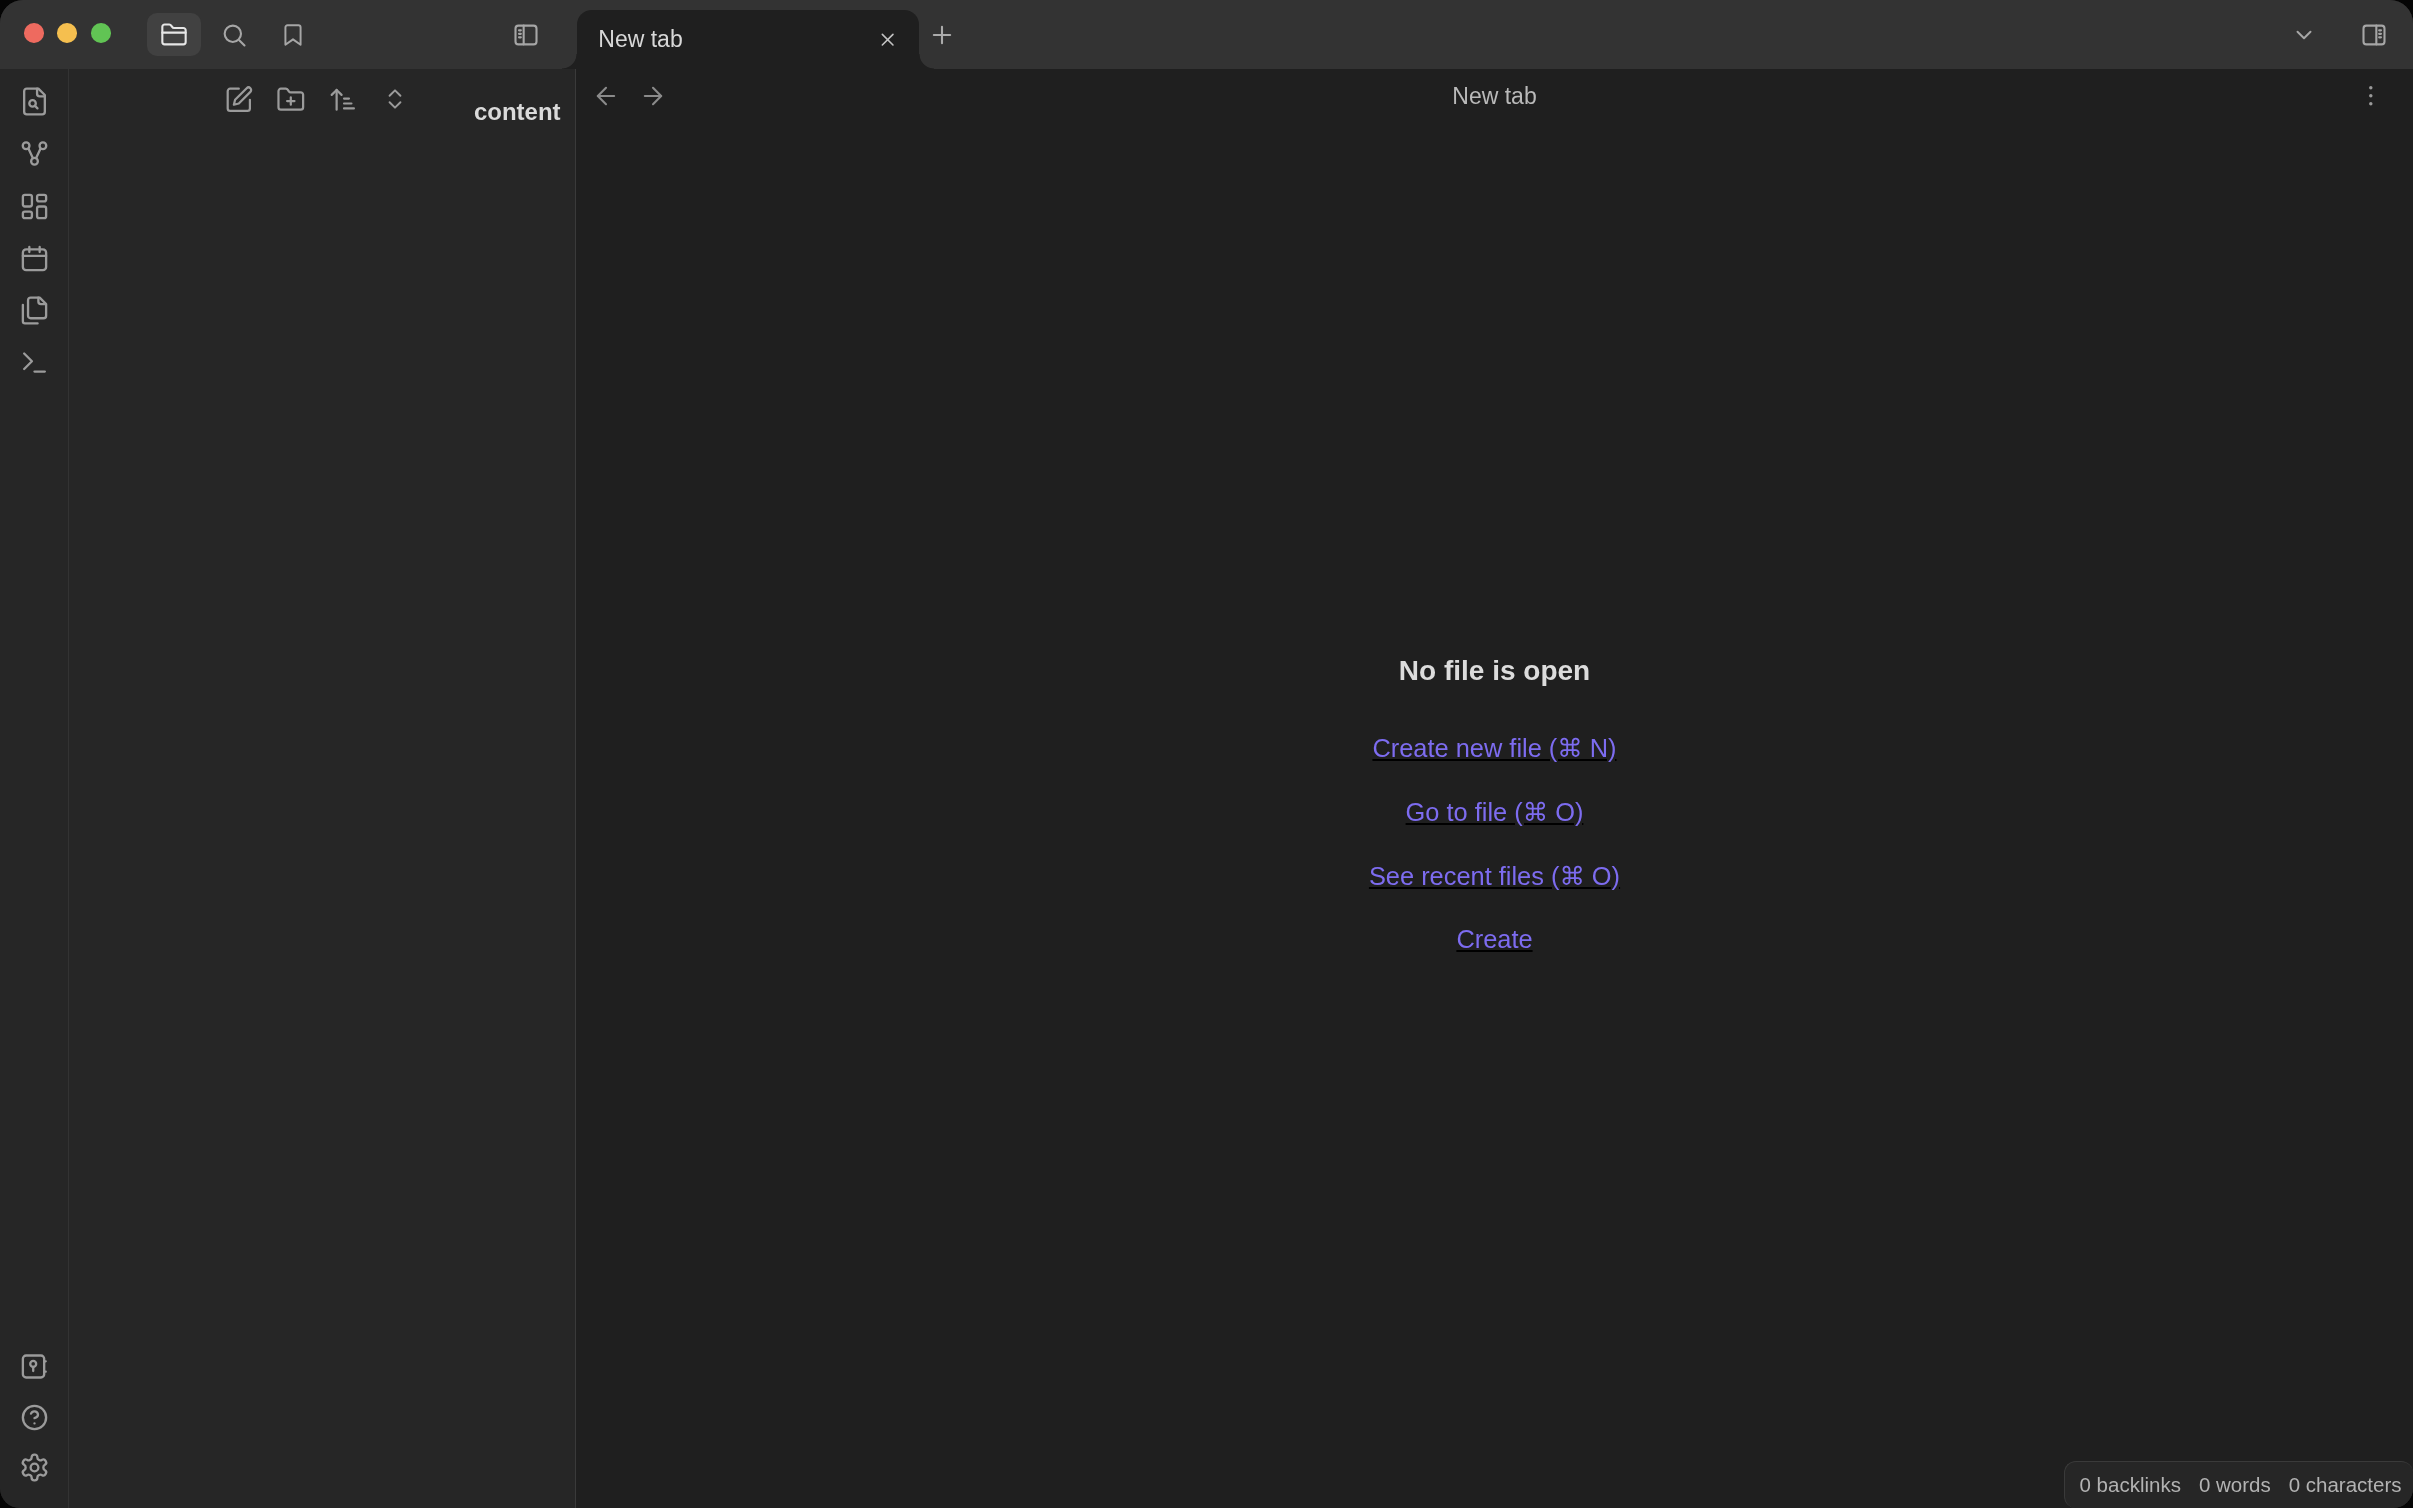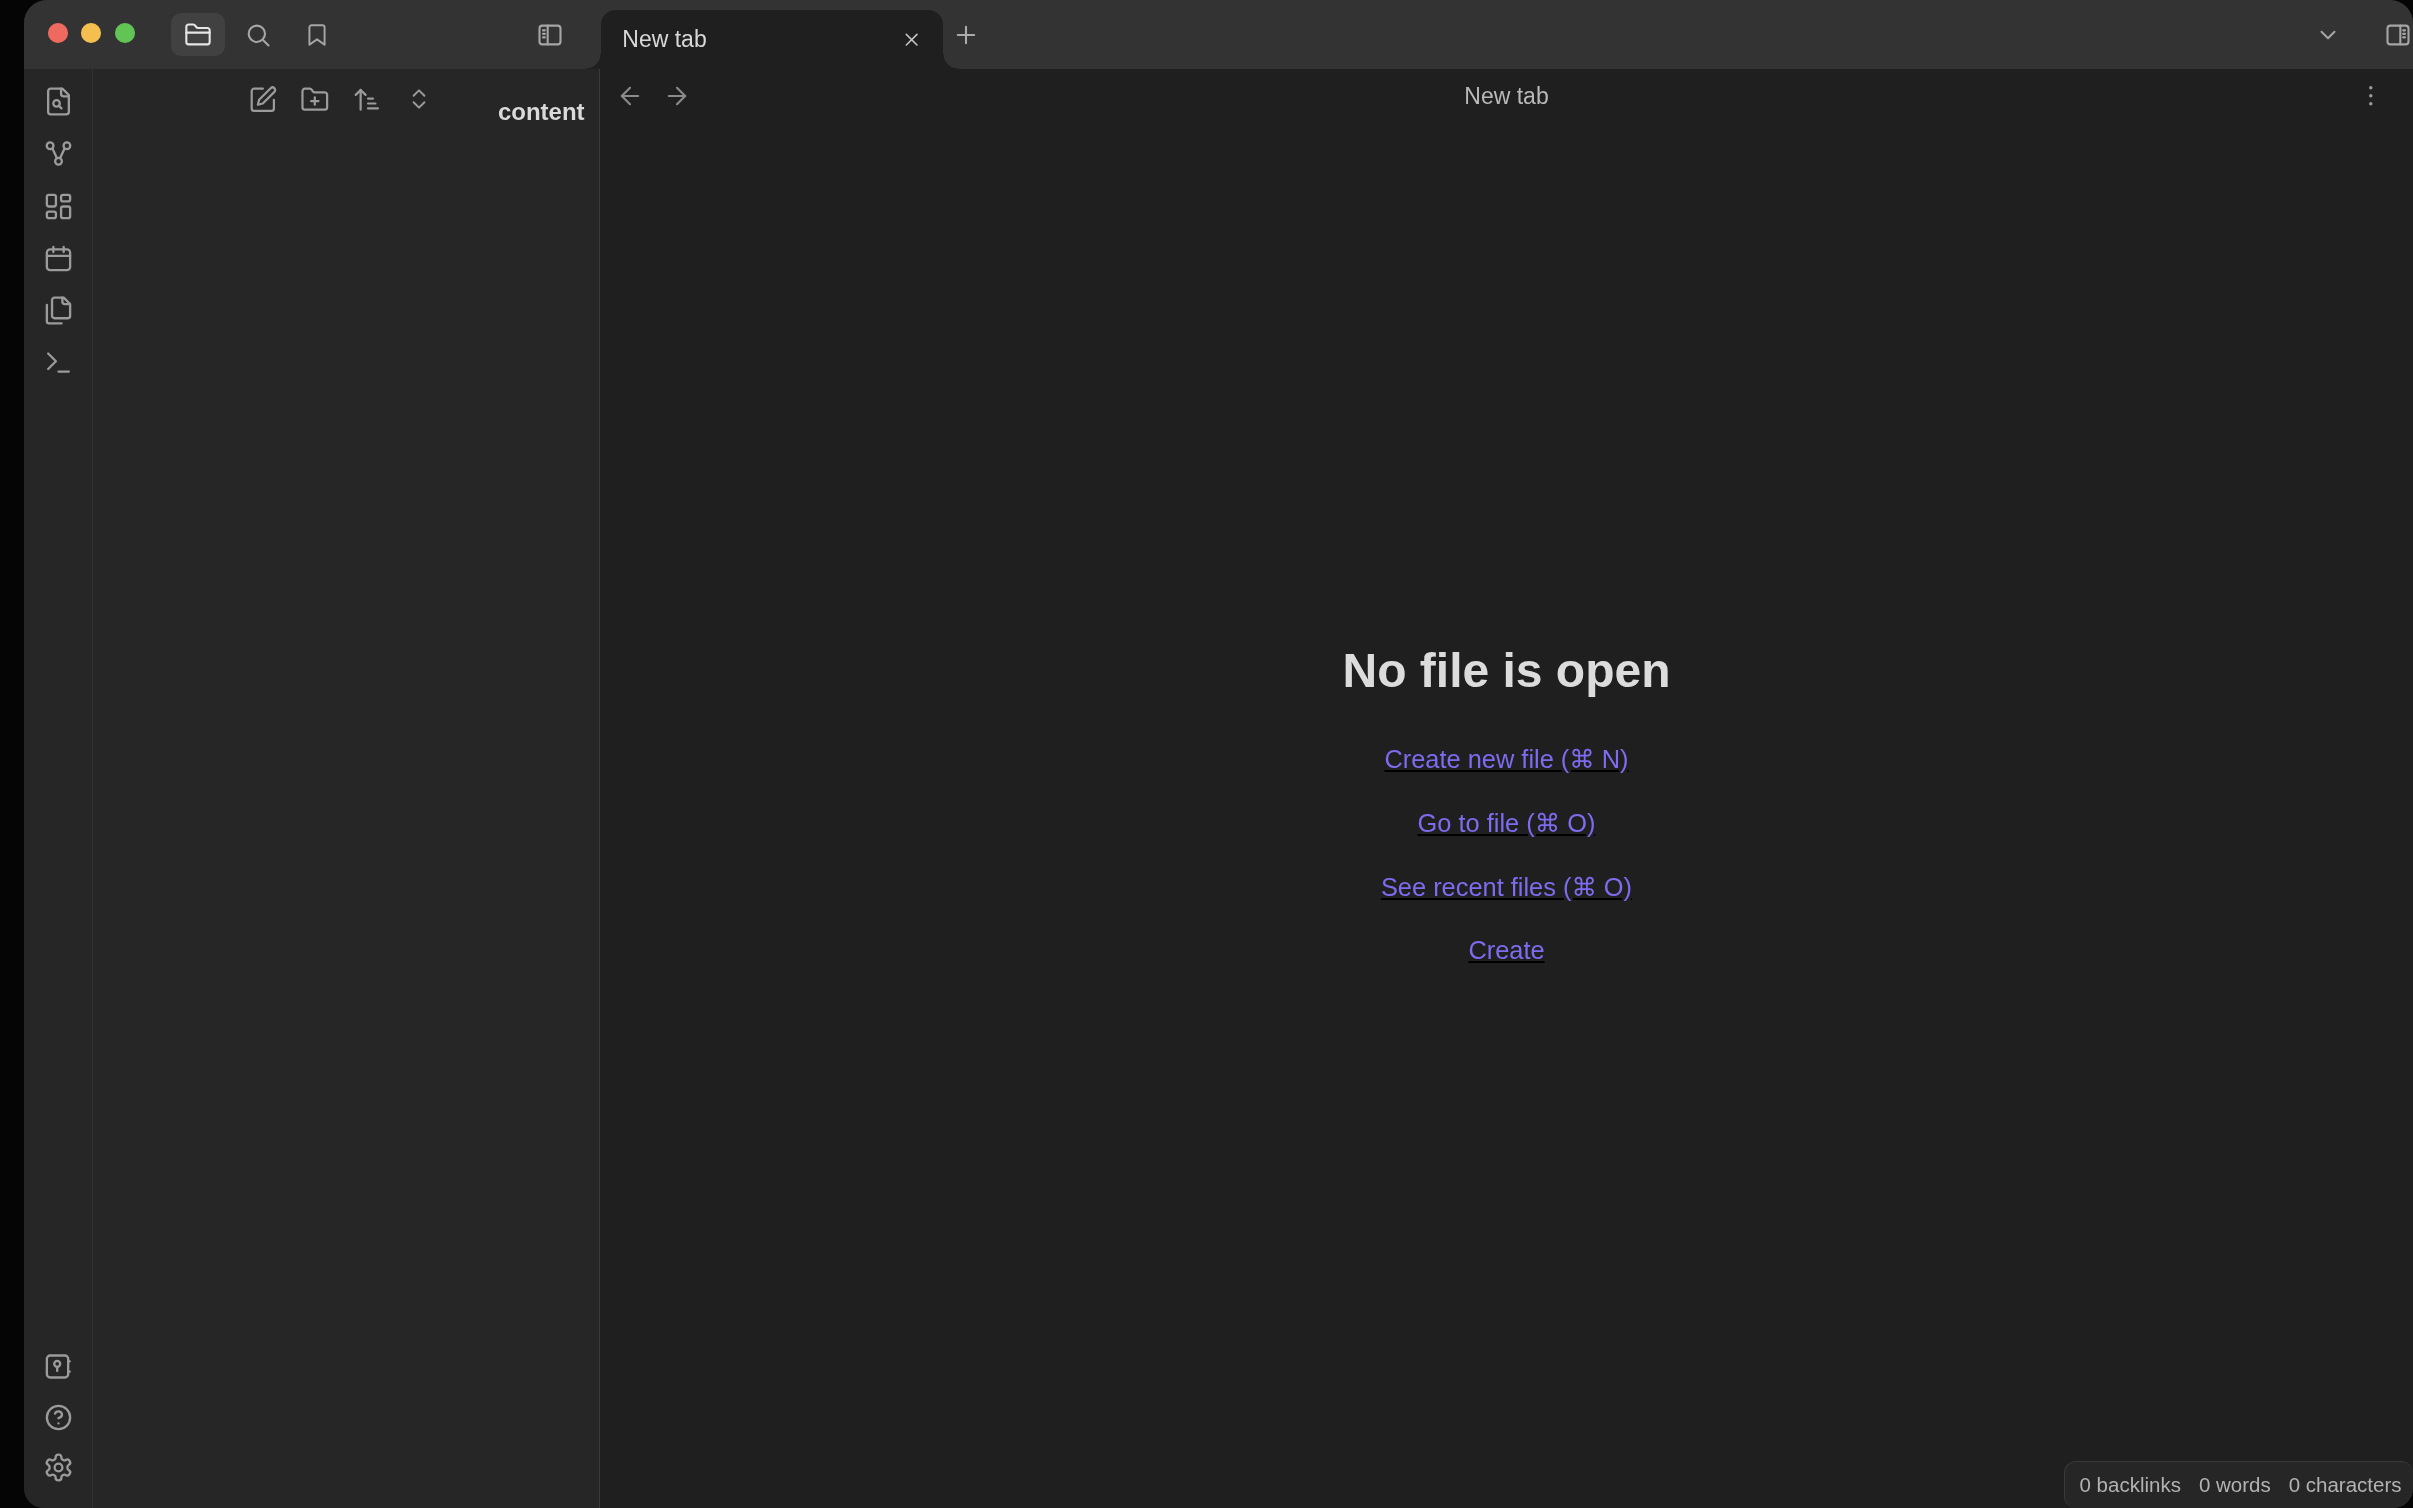--- a/index.html
+++ b/index.html
@@ -1,19 +1,19 @@
 <!DOCTYPE html>
 <html style="font-size:13px"><head>
 <meta charset="utf-8">
 <style>
   * { margin:0; padding:0; box-sizing:border-box; }
   html,body { width:2413px; height:1509px; background:#050505; overflow:hidden;
               font-family:"Liberation Sans", sans-serif; }
   .window { position:absolute; inset:0; background:#1f1f1f; border-radius:23px 23px 19.7px 19.7px;
-            overflow:hidden;margin-left:24px; }
+            overflow:hidden; }
 
   
   .titlebar { position:absolute; top:0; left:0; right:0; height:69px; background:#333333; }
   .traffic { position:absolute; top:23px; width:19.7px; height:19.7px; border-radius:50%; cursor:default; }
   .t-red    { left:24px;  background:#ee6a5f; }
   .t-yellow { left:57px;  background:#f5bf4f; }
   .t-green  { left:91px; background:#61c454; }
 
   .tb-btn { position:absolute; top:13px; width:38px; height:43px; border-radius:9.9px;
             display:flex; align-items:center; justify-content:center; color:#a6a6a6; }
@@ -64,21 +64,21 @@
              justify-content:center; border-radius:6.6px; }
   .nav-back { margin-left:11.5px; }
   .nav-fwd  { margin-left:11.5px; }
   .main-title { position:absolute; left:0; right:0; text-align:center; font-size:23px;
                 color:#b9b9b9; pointer-events:none; }
   .more-btn { position:absolute; right:24.6px; top:9px; width:36px; height:36px; color:#9a9a9a;
               display:flex; align-items:center; justify-content:center; border-radius:6.6px; }
 
   .empty { flex:1; display:flex; flex-direction:column; align-items:center; justify-content:center;
            padding-bottom:23px; }
-  .empty-heading { font-size:48px; font-weight:bold; color:#dcdcdc; margin-bottom:46px; }
+  .empty-heading { font-size:28px; font-weight:bold; color:#dcdcdc; margin-bottom:46px; }
   .empty-actions { display:flex; flex-direction:column; align-items:center; gap:34px;text-decoration:underline; }
   .empty-action { font-size:25.4px; color:#7d6cf0; cursor:pointer; text-decoration:none; }
 
   .status-bar { position:absolute; right:0; bottom:0; height:47px; background:#262626;
                 border-top:1.6px solid #3a3a3a; border-left:1.6px solid #3a3a3a;
                 border-top-left-radius:11.5px; display:flex; align-items:center; gap:18px;
                 padding:0 11.5px 0 14px; font-size:20.5px; color:#b2b2b2; white-space:nowrap;border-radius:12px; }
 
   .icon { display:flex; align-items:center; justify-content:center; }
   svg.i { stroke:currentColor; fill:none; stroke-width:1.8; stroke-linecap:round;

